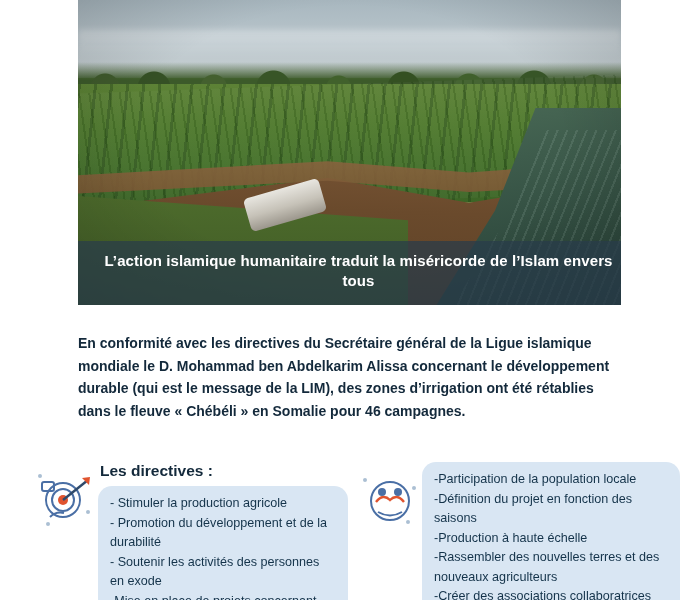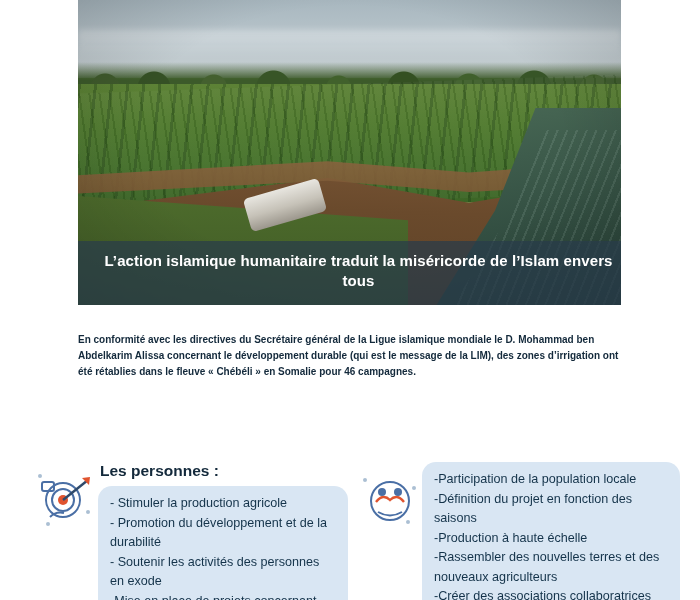--- a/index.html
+++ b/index.html
@@ -167,21 +167,21 @@
     text-align: center;
     letter-spacing: .1px;
   }
 
   
   .intro {
     position: absolute;
     left: 78px;
     top: 332px;
     width: 545px;
-    font-size: 10px;
+    font-size: 14px;
     font-weight: bold;
     line-height: 1.62;
     color: #13293b;
   }
 
   
   .cols {
     position: absolute;
     left: 30px;
     top: 462px;
@@ -278,21 +278,21 @@
           <path d="M46 8 L54 7 L53 15 Z" fill="#e0542f"></path>
           <path d="M14 47 q6 -6 14 -4" stroke="#4a6fa5" stroke-width="2" fill="none"></path>
           <rect x="6" y="12" width="12" height="9" rx="2" fill="none" stroke="#4a6fa5" stroke-width="2"></rect>
         </svg>
         <div class="dots">
           <span class="dot" style="left:2px;  top:4px;"></span>
           <span class="dot" style="left:50px; top:40px;"></span>
           <span class="dot" style="left:10px; top:52px;"></span>
         </div>
       </div>
-      <h3 class="col-head">Les personnes :</h3>
+      <h3 class="col-head">Les directives :</h3>
       <div class="bubble">
         <p style="white-space: pre-line;">- Stimuler la production agricole
 - Promotion du développement et de la durabilité
 - Soutenir les activités des personnes en exode
 -Mise en place de projets concernant les animaux</p>
       </div>
     </div>
 
     <div class="col col-right">
       <div class="icon-wrap right">

